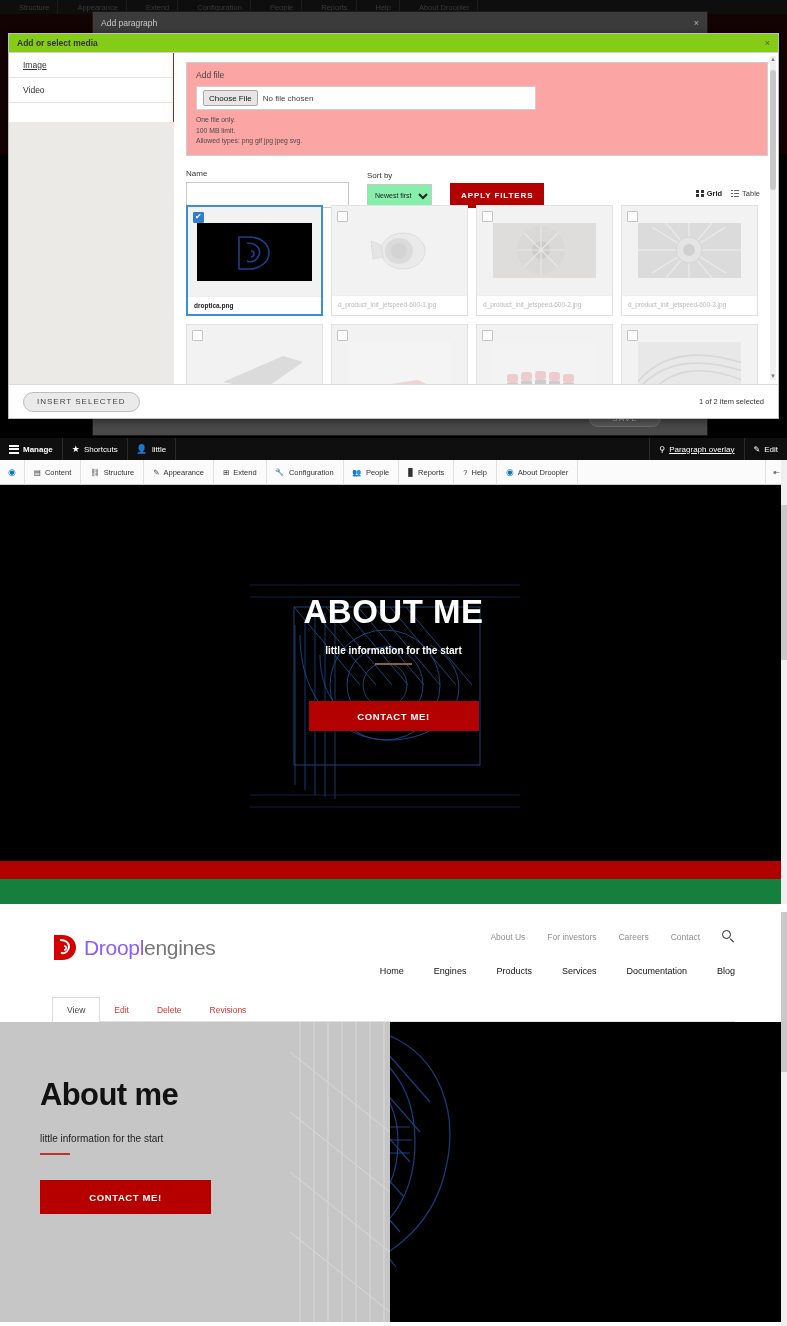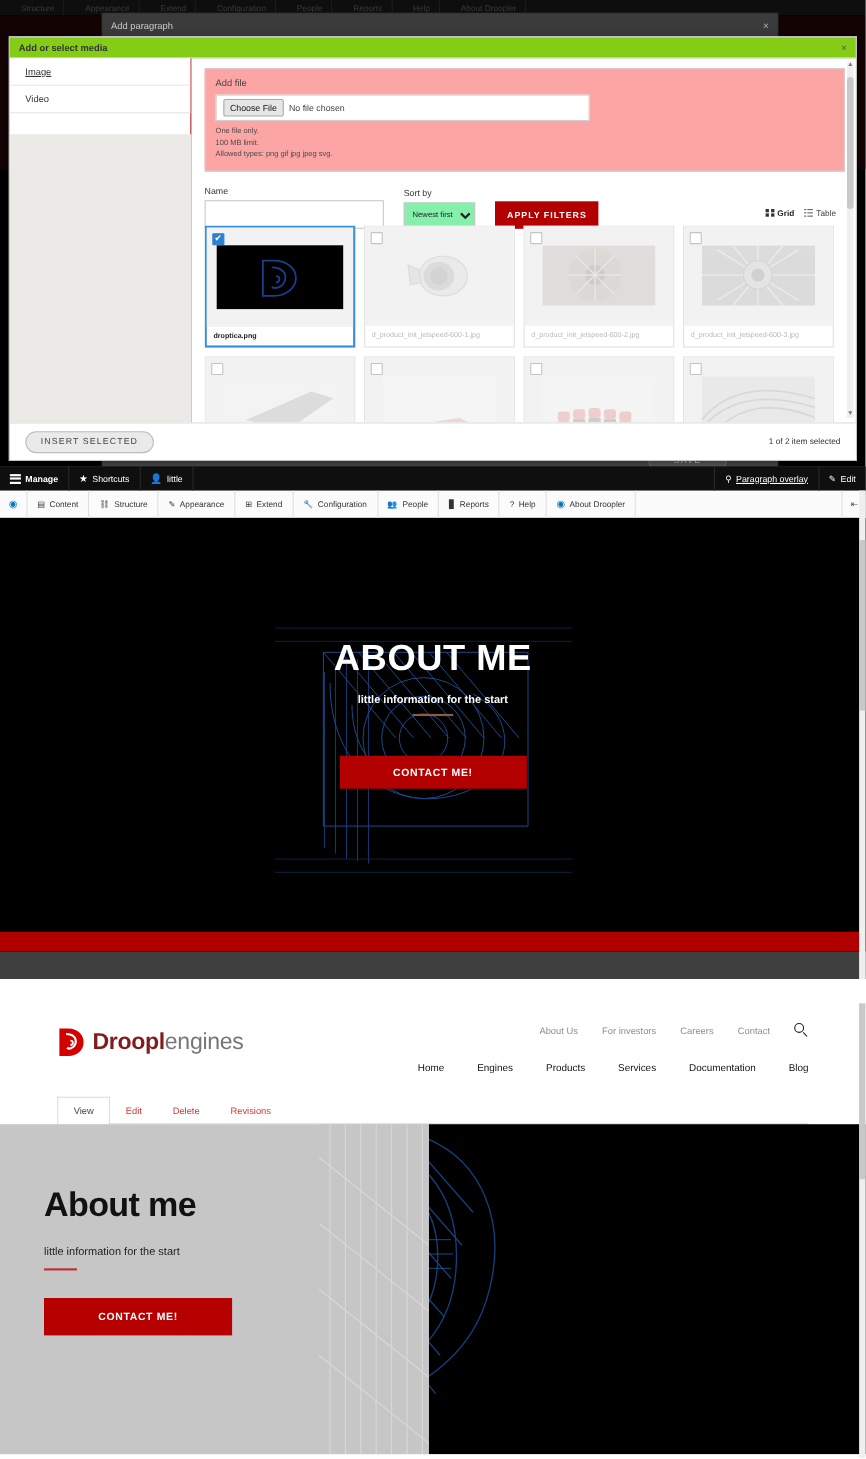--- a/index.html
+++ b/index.html
@@ -112,21 +112,21 @@
 
   .mm-foot { position:absolute; left:0; right:0; bottom:0; height:34px;
     border-top:1px solid #ddd; background:#fff; display:flex; align-items:center;
     justify-content:space-between; padding:0 14px; }
   .ins-btn { border:1px solid #bdbdbd; background:#eaeaea; border-radius:11px;
     height:20px; padding:0 13px; font-size:8px; color:#444; letter-spacing:1px;
     display:flex; align-items:center; }
   .sel-count { font-size:7.5px; color:#333; }
 
   
-  .sec2 { position:absolute; left:0; top:424px; width:787px; height:466px; background:#404040; }
+  .sec2 { position:absolute; left:0; top:438px; width:787px; height:466px; background:#15803d; }
   .tb-black {
     height:22px; background:#0f0f0f; display:flex; align-items:center;
     justify-content:space-between; color:#fff; font-size:8px;
   }
   .tb-left, .tb-right { display:flex; align-items:center; height:22px; }
   .tb-item { display:flex; align-items:center; gap:4px; padding:0 9px; height:22px;
     border-right:1px solid #2a2a2a; }
   .tb-right .tb-item { border-right:none; border-left:1px solid #2a2a2a; }
   .tb-item.manage { font-weight:bold; }
   .ico-burger { display:inline-flex; flex-direction:column; gap:1.5px; }
@@ -160,21 +160,21 @@
   .hero-redbar { position:absolute; left:0; bottom:0; width:100%; height:18px; background:#b10000; }
   .sec2-scroll { position:absolute; right:0; top:22px; width:6px; bottom:0; background:#efefef; }
   .sec2-scroll i { position:absolute; left:0; top:45px; width:6px; height:155px; background:#c8c8c8; }
 
   
   .sec3 { position:absolute; left:0; top:912px; width:787px; height:414px; background:#fff; overflow:hidden; }
   .site-head { position:relative; height:110px; background:#fff; padding:0 52px; }
   .logo-row { position:absolute; left:52px; top:22px; display:flex; align-items:center; gap:7px; }
   .logo-mark { width:25px; height:27px; position:relative; }
   .logo-text { font-size:21px; letter-spacing:-.3px; }
-  .logo-text b { font-weight:bold; color:#7f1d1d; }
+  .logo-text b { font-weight:normal; color:#8b5cf6; }
   .logo-text span { color:#777; font-weight:normal; }
   .topnav { position:absolute; right:52px; top:18px; display:flex; align-items:center; gap:22px;margin-left:30px; }
   .topnav a { font-size:8.5px; color:#8e8e8e; }
   .search-ico { width:13px; height:13px; position:relative; display:inline-block; }
   .search-ico i { position:absolute; left:0; top:0; width:9px; height:9px;
     border:1.4px solid #222; border-radius:50%; }
   .search-ico b { position:absolute; left:8px; top:8px; width:5px; height:1.4px;
     background:#222; transform:rotate(45deg); transform-origin:left center; }
   .mainnav { position:absolute; right:52px; top:54px; display:flex; align-items:center; gap:30px; }
   .mainnav a { font-size:9px; color:#111; font-weight:normal; }

